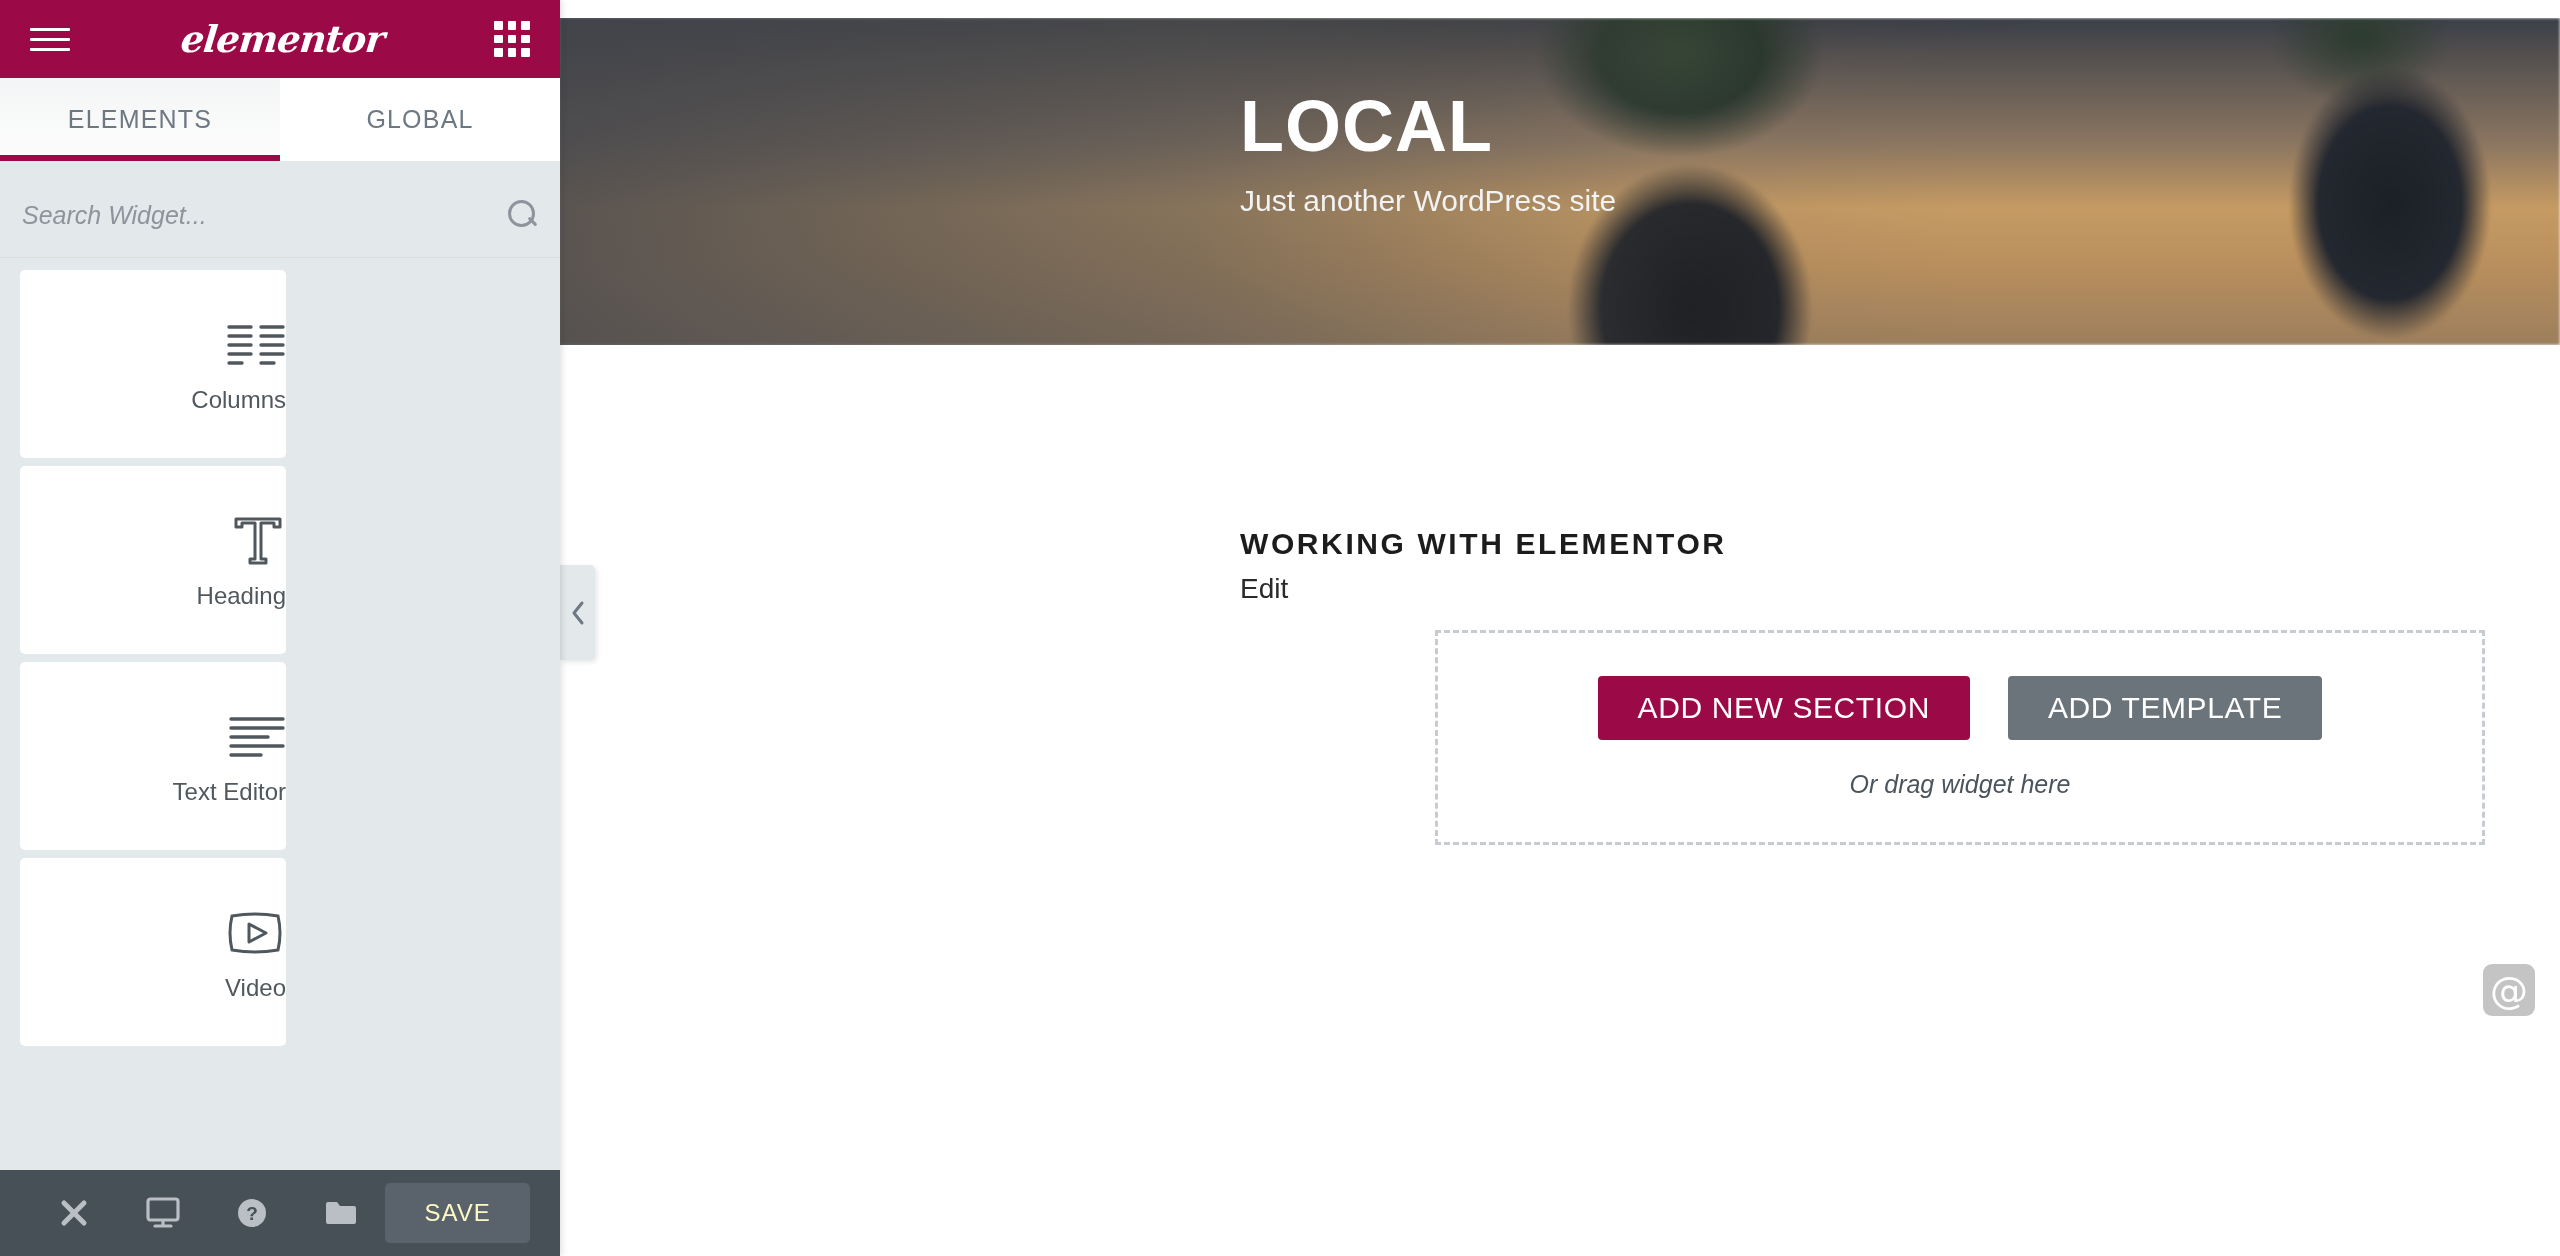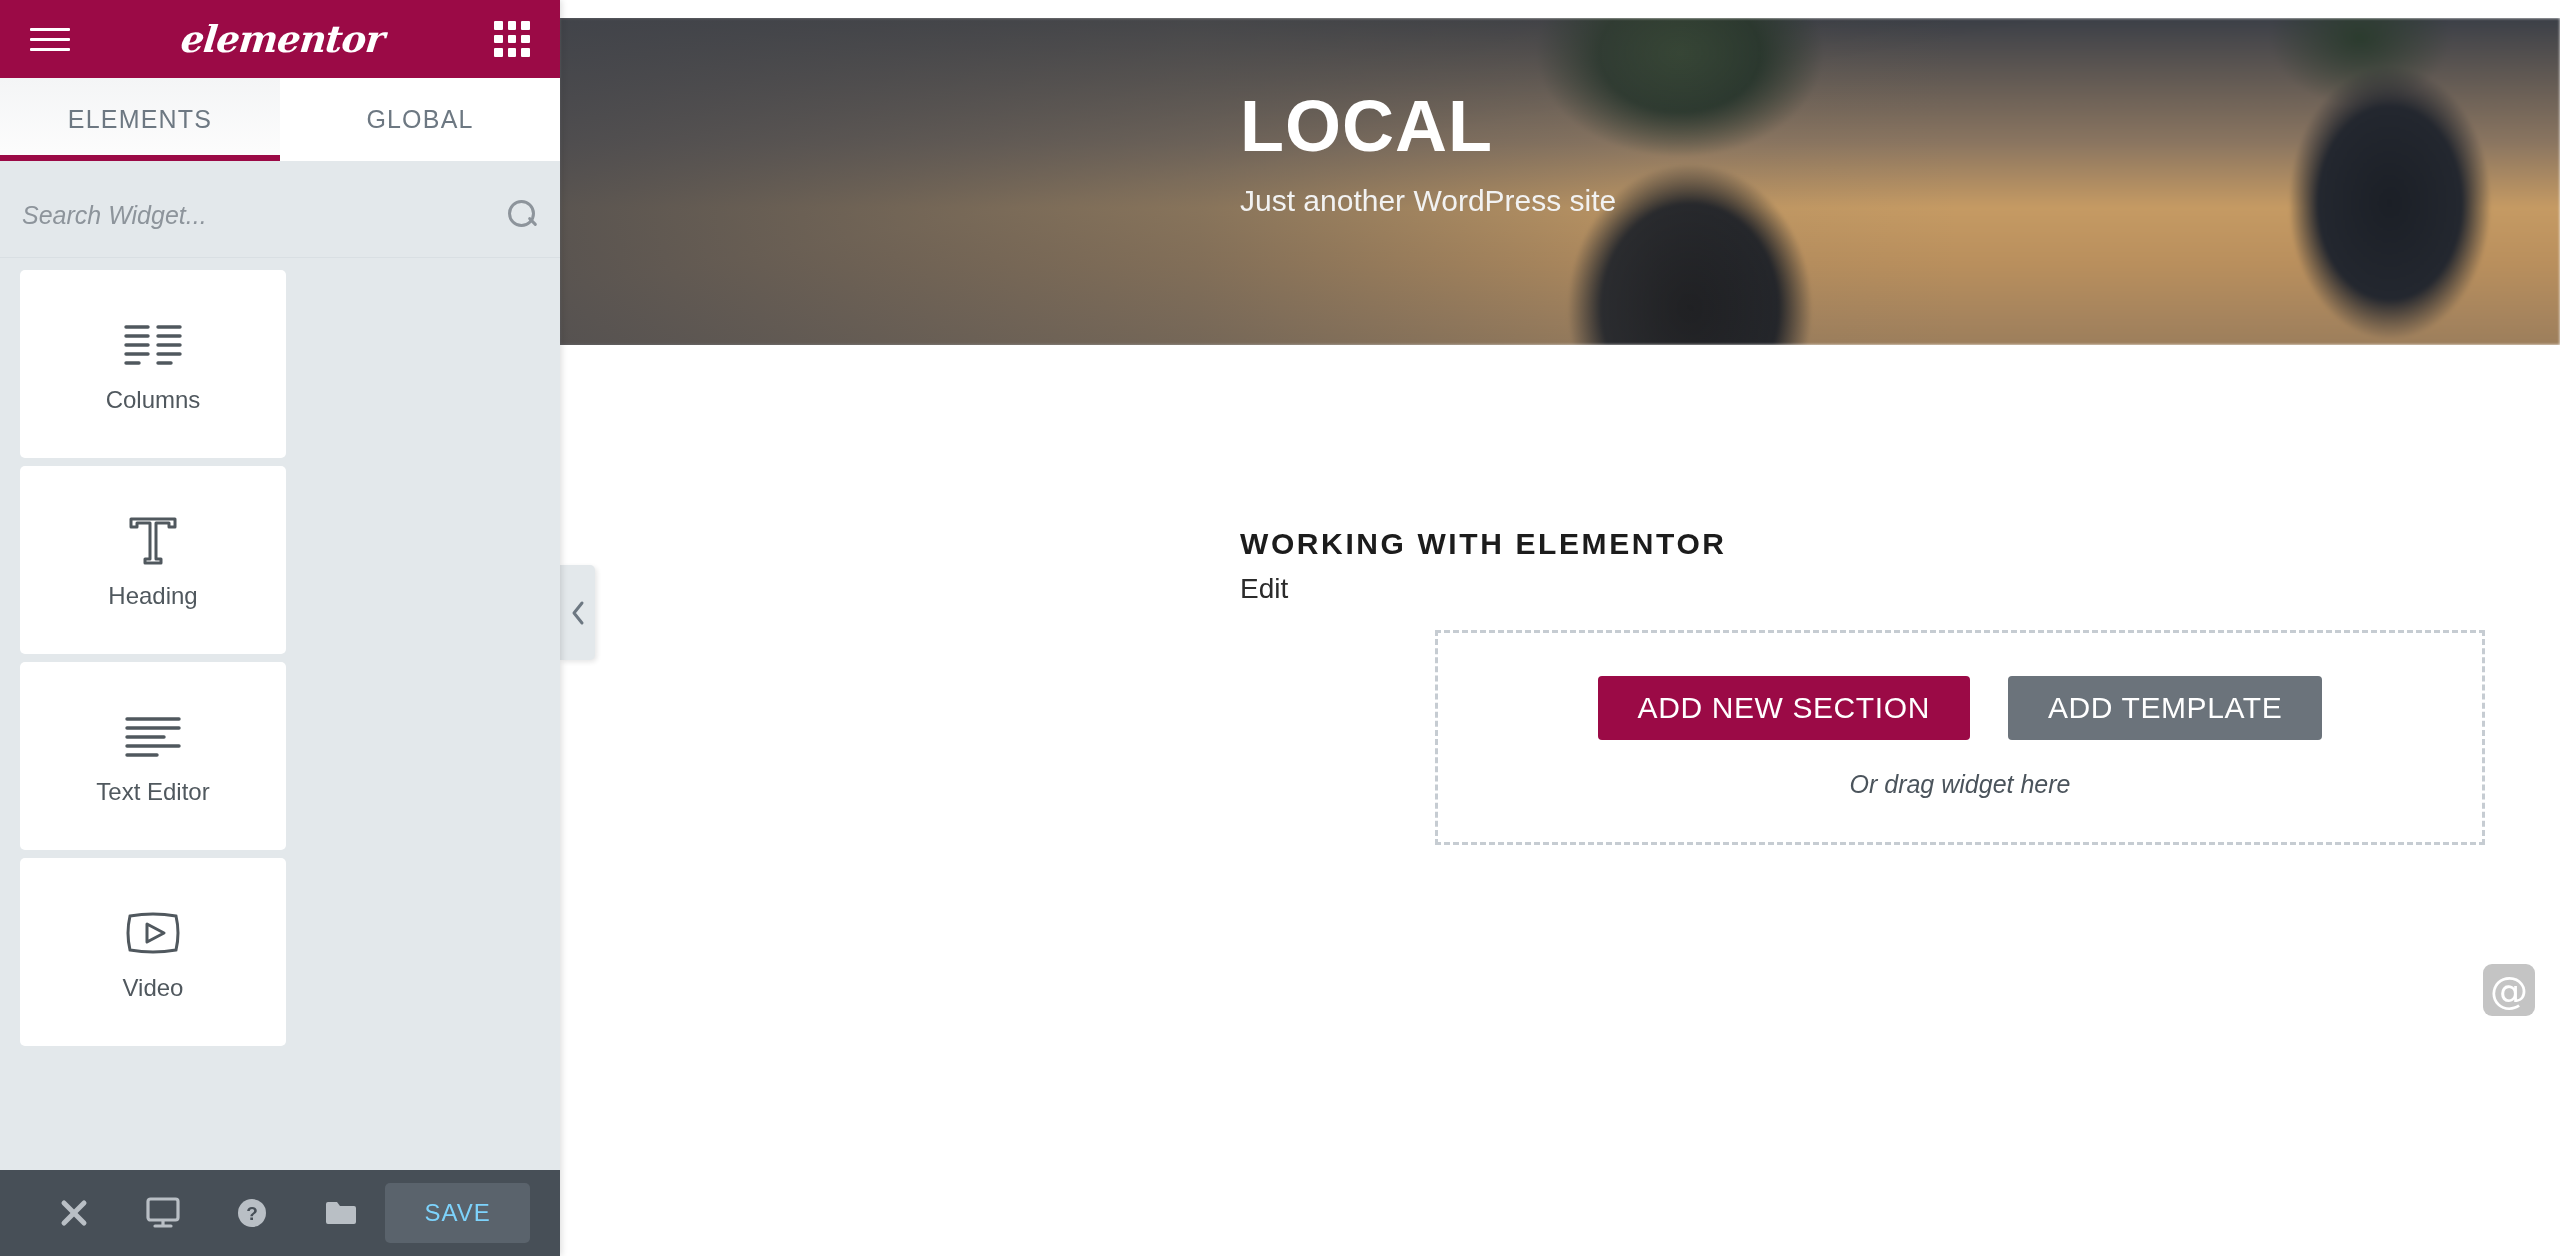--- a/index.html
+++ b/index.html
@@ -70,38 +70,38 @@
 
   
   #widgets {
     flex:1; overflow:hidden; background:#e3e8eb;
     padding:12px 20px 0 20px;
     display:flex; flex-wrap:wrap; align-content:flex-start;
     gap:8px;
   }
   .widget {
     width:266px; height:188px; background:#fff; border-radius:5px;
-    display:flex; flex-direction:column; align-items:center;
+    display:flex; flex-direction:column; align-items:flex-end;
     justify-content:center; gap:10px; cursor:grab;
   }
   .widget .wicon { height:62px; display:flex; align-items:center; justify-content:center; }
   .widget .wlabel { font-size:24px; color:#50585e; }
   .widget svg { display:block; }
 
   
   #panel-footer {
     height:86px; flex:0 0 86px; background:#474f57;
     display:flex; align-items:center; padding:0 30px; gap:0;
   }
   .foot-btn { width:95px; height:86px; display:flex; align-items:center;
     justify-content:center; cursor:pointer; }
   .foot-btn svg { display:block; }
   #save-btn {
     margin-left:auto; width:155px; height:60px; background:#5a636c;
-    border-radius:5px; color:#7dd3fc; font-size:24px; letter-spacing:1px;
+    border-radius:5px; color:#fef9c3; font-size:24px; letter-spacing:1px;
     display:flex; align-items:center; justify-content:center; cursor:pointer;
     border:none; font-family:"Liberation Sans", sans-serif;
   }
 
   
   #collapse-handle {
     position:absolute; left:560px; top:565px;
     width:35px; height:95px; background:#e3e8eb;
     border-radius:0 5px 5px 0; z-index:4;
     display:flex; align-items:center; justify-content:center; cursor:pointer;

